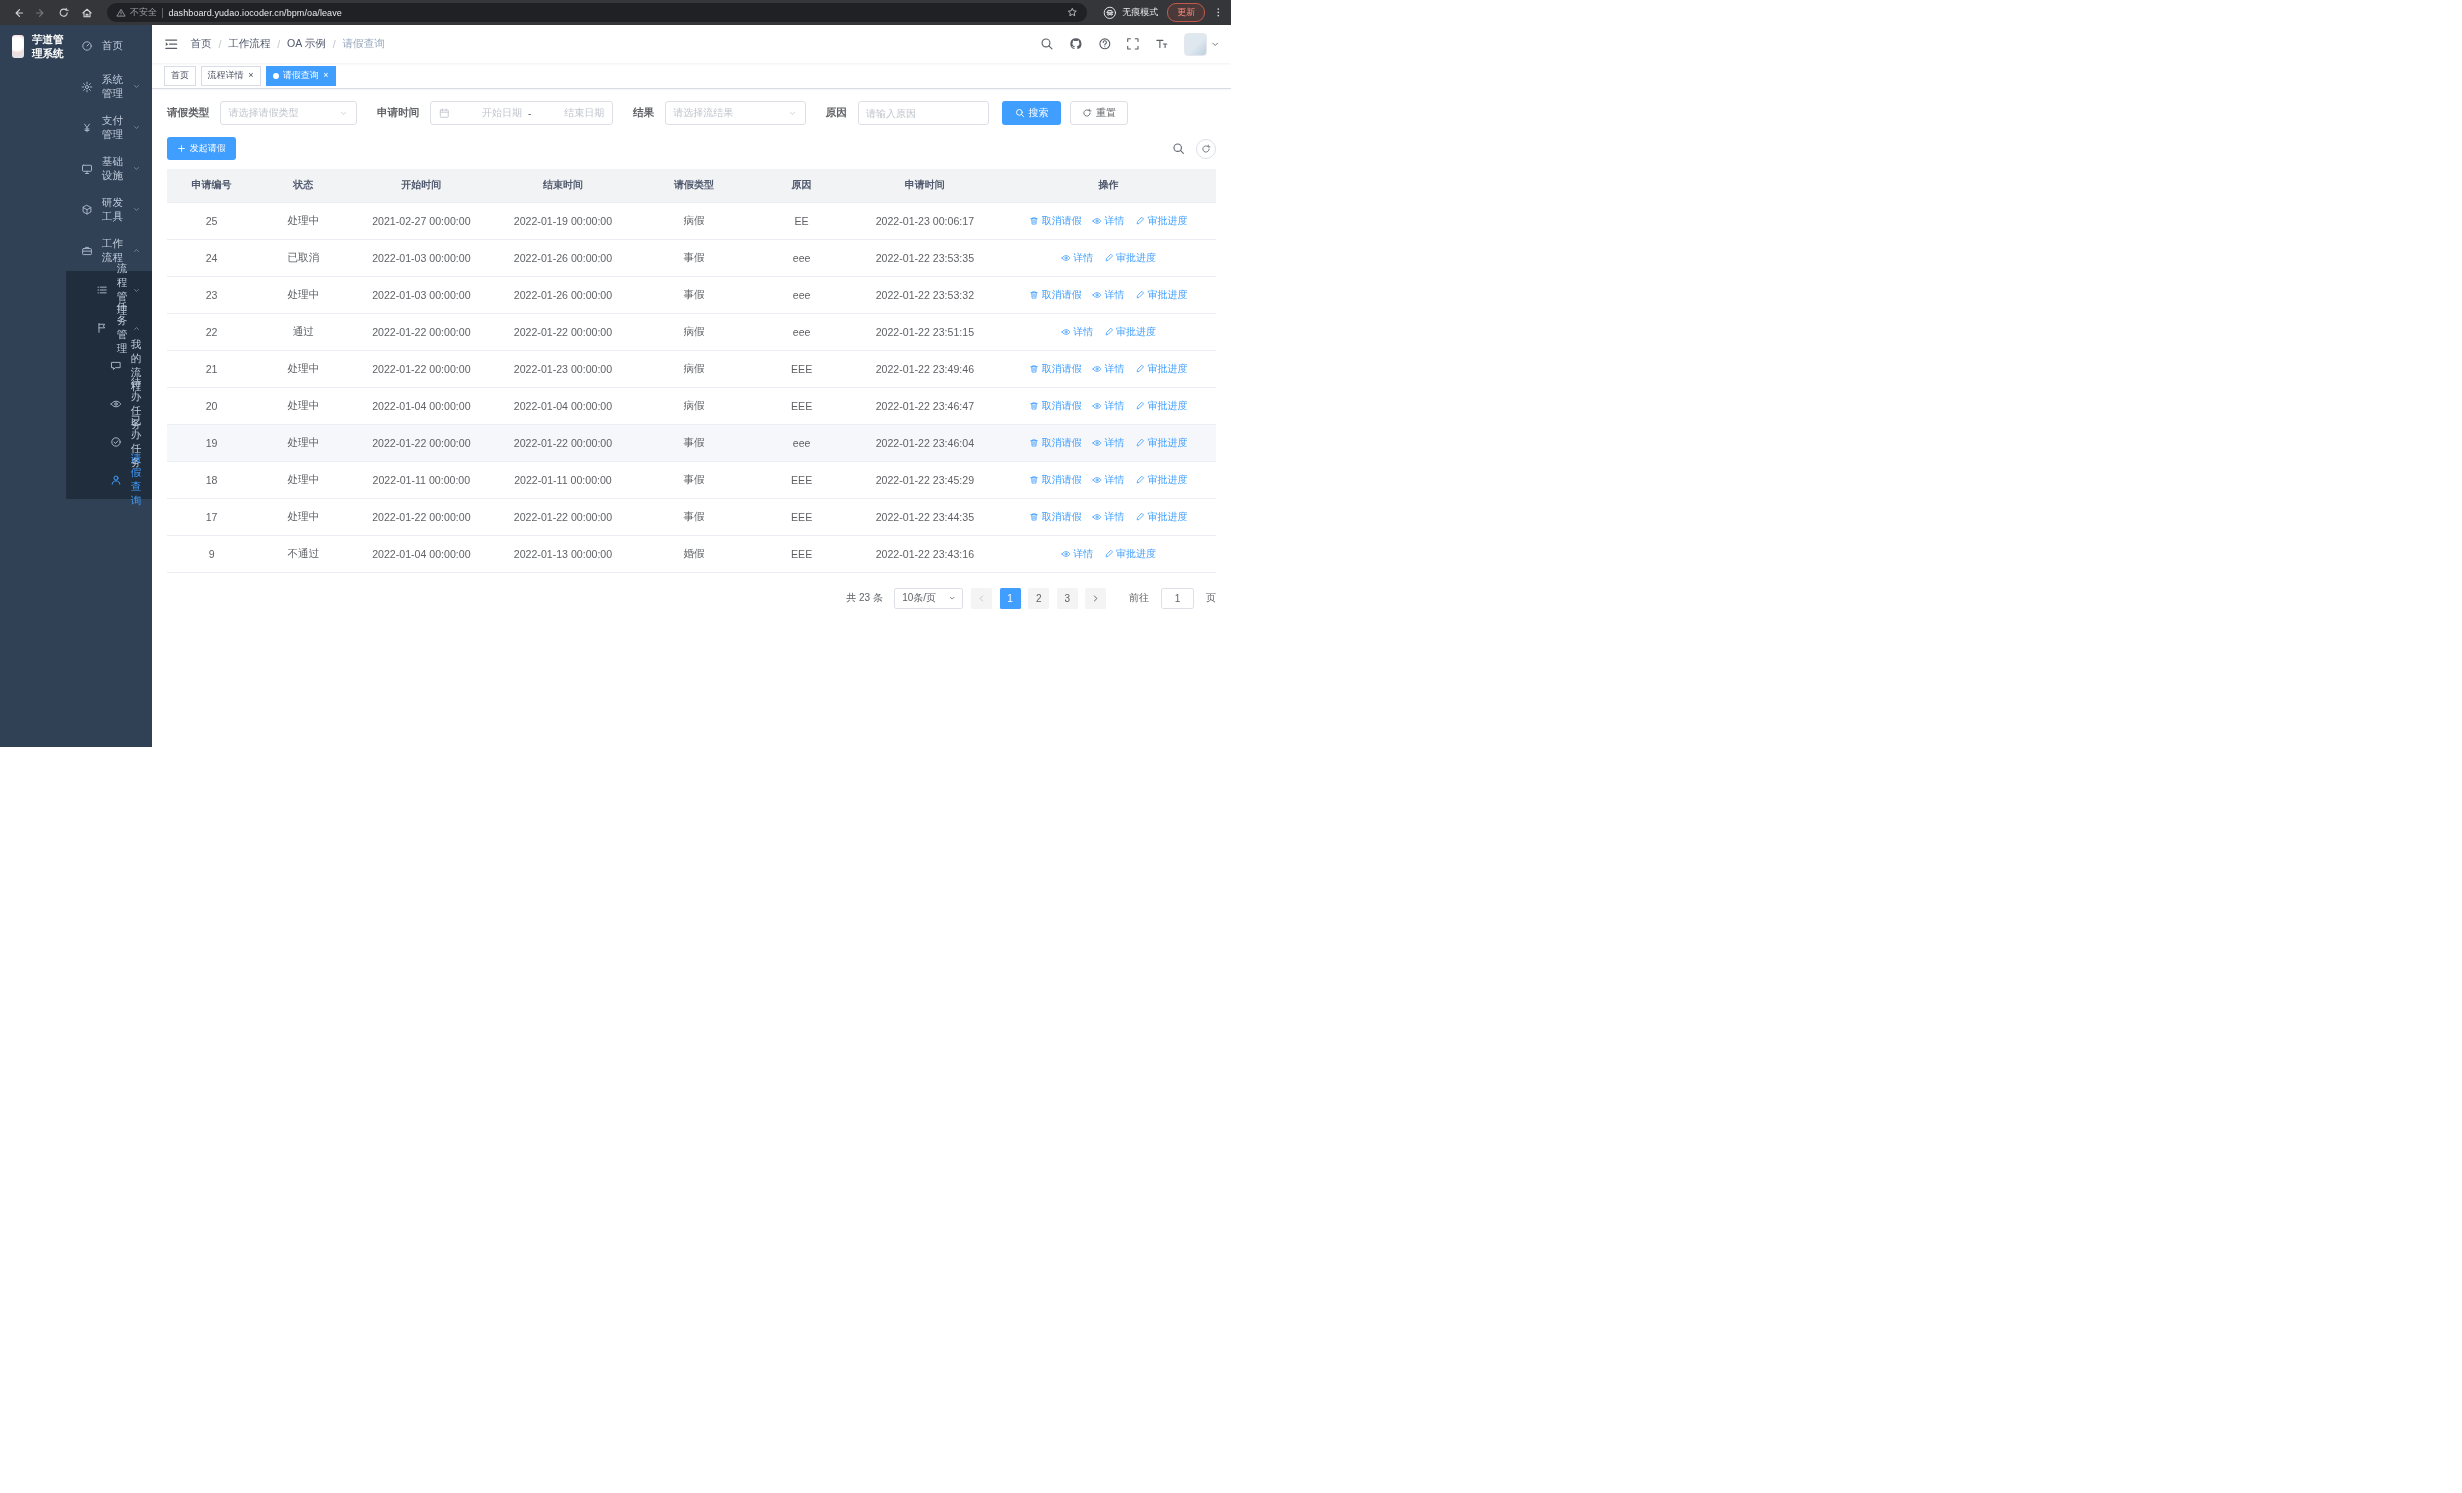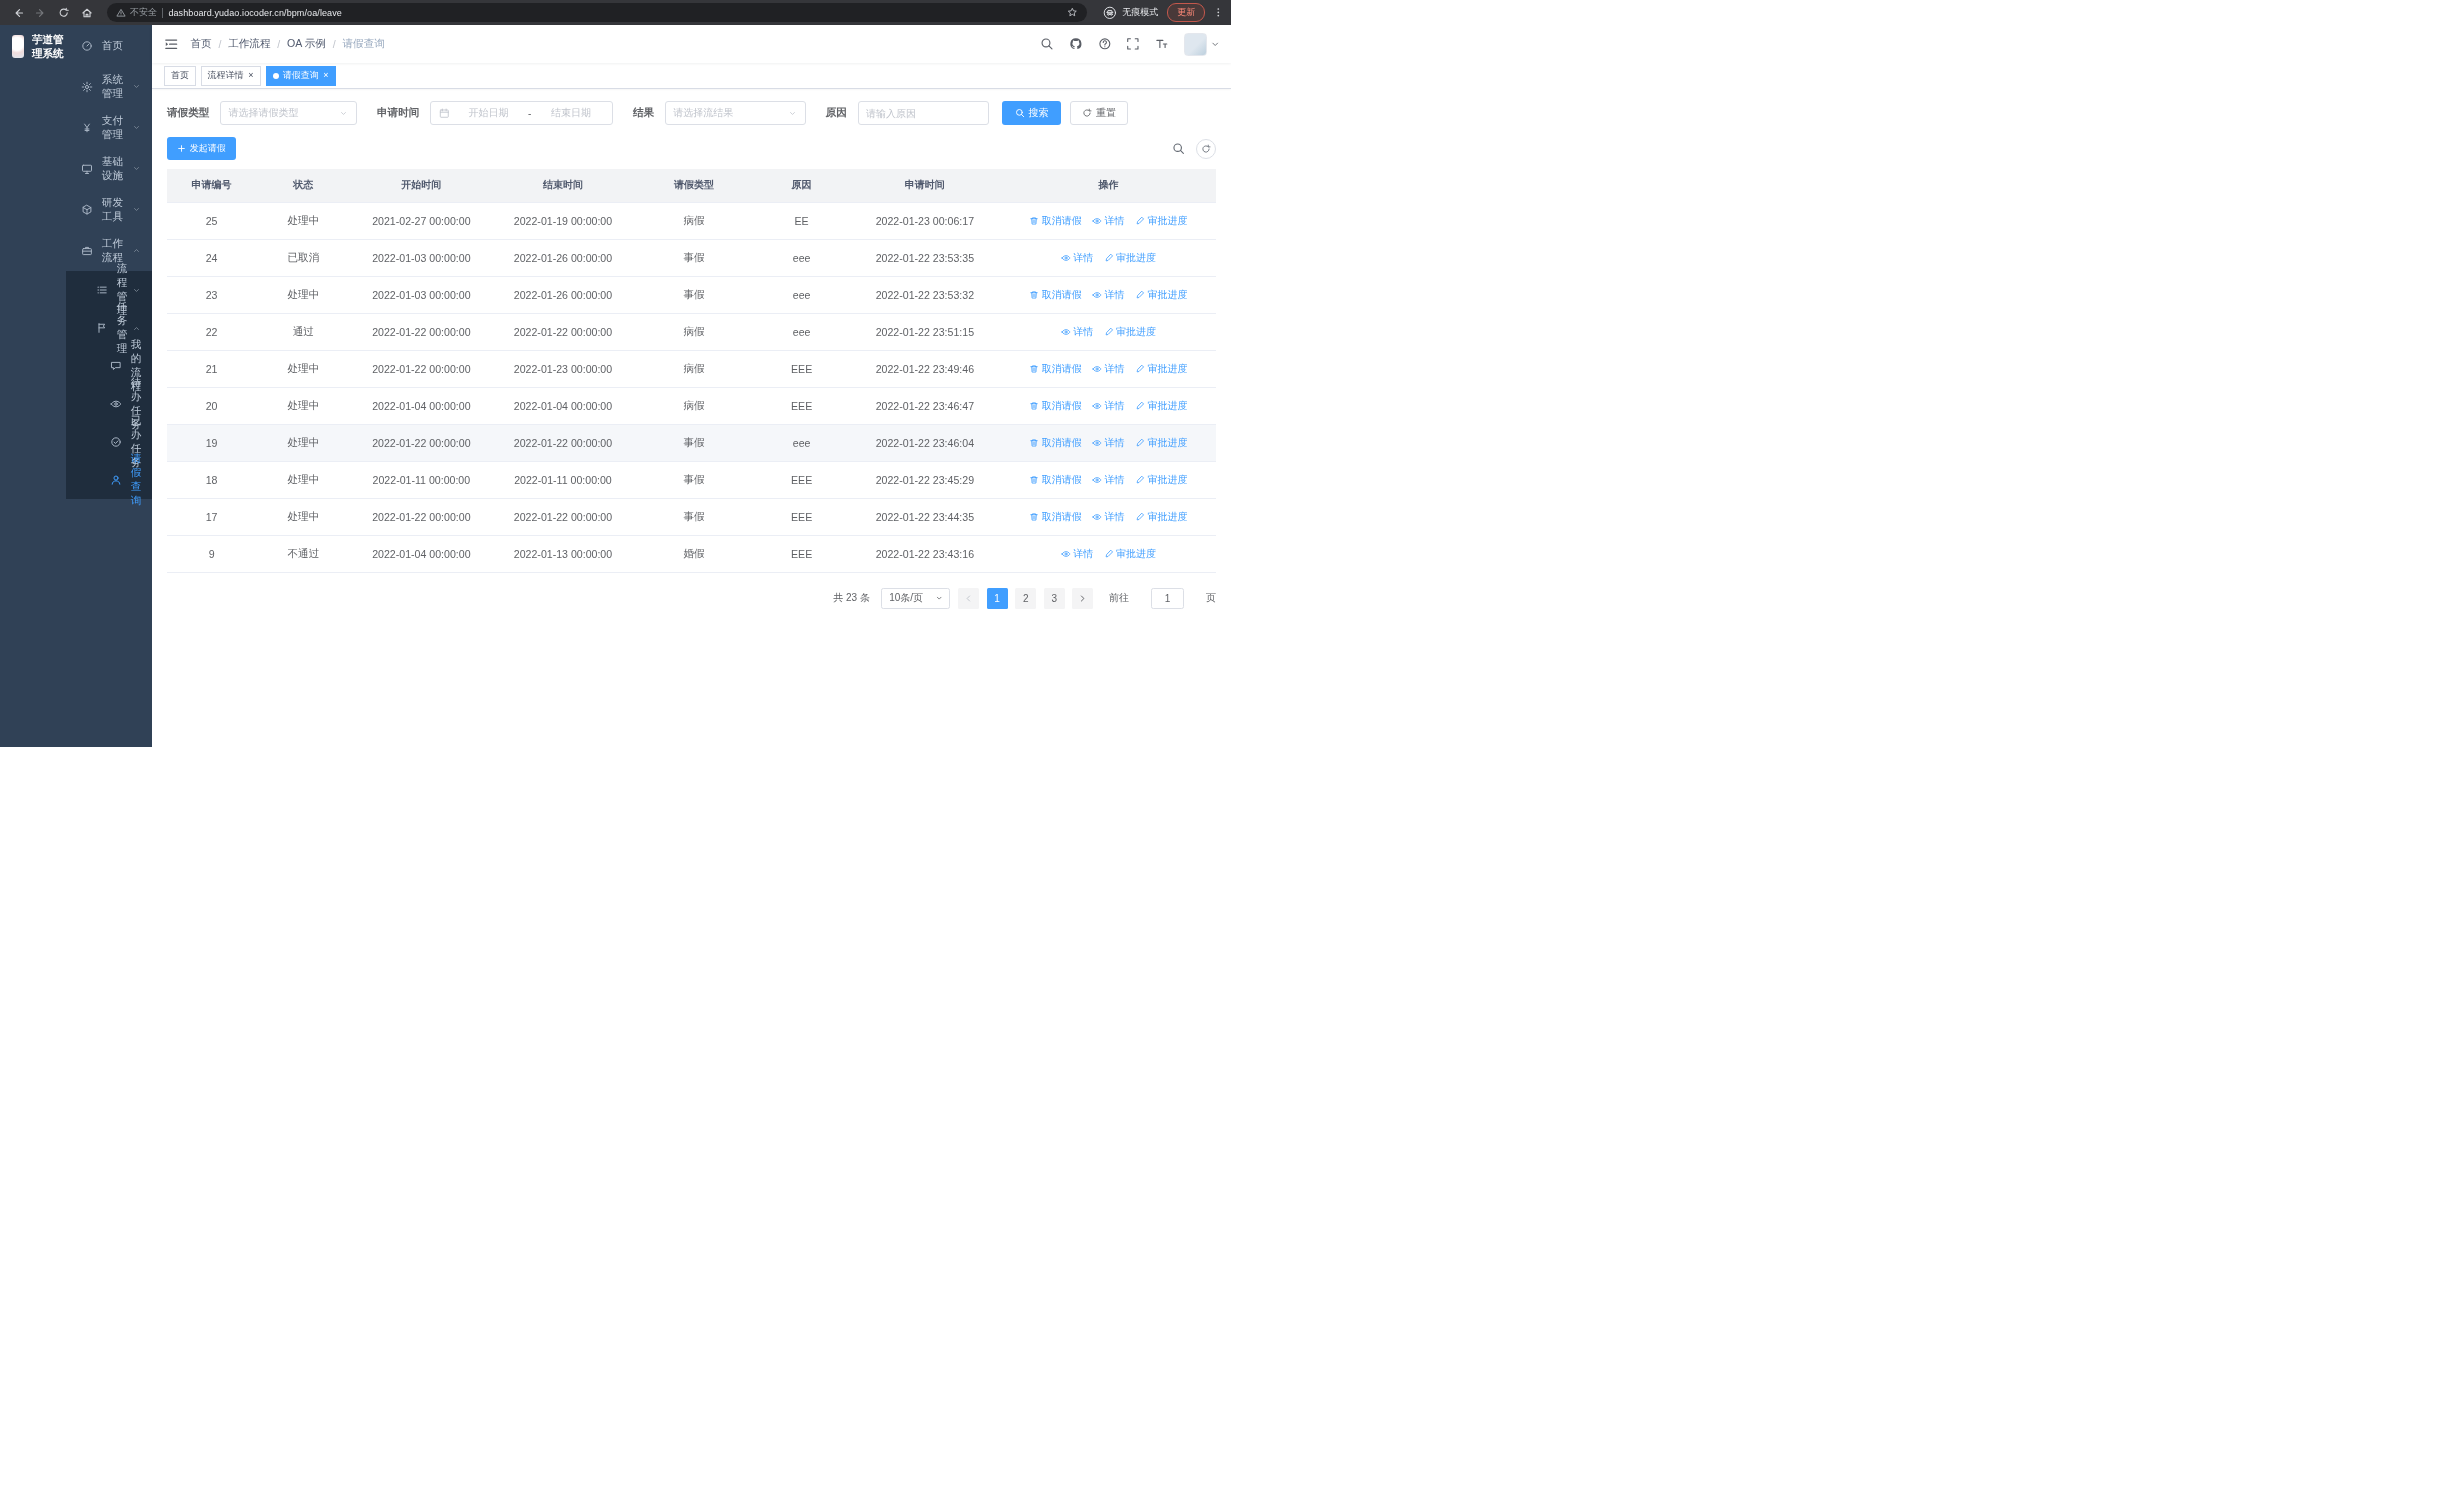--- a/index.html
+++ b/index.html
@@ -64,21 +64,21 @@
   .content { flex:1; padding:12px 15px; overflow:hidden; }
 
   .filter-row { display:flex; align-items:center; flex-wrap:nowrap; }
   .f-group { display:flex; align-items:center; margin-right:20px; }
   .f-label { font-weight:700; color:#606266; margin-right:10.6px; white-space:nowrap; }
   .ctrl { height:24px; border:0.8px solid #dcdfe6; border-radius:3px; background:#fff; display:flex; align-items:center; padding:0 7.6px; font-size:10px; color:#c0c4cc; }
   .sel { justify-content:space-between; cursor:pointer; }
   .sel-type { width:137px; }
   .sel-result { width:141px; }
   .daterange { width:183px; gap:6px; cursor:text; }
-  .daterange .ph { flex:1; text-align:center; }
+  .daterange .ph { flex:1; text-align:right; }
   .daterange .dr-sep { color:#606266; }
   .txt-input { width:131px; }
   .txt-input input { border:none; outline:none; width:100%; font-size:10px; color:#606266; font-family:inherit; background:transparent; }
   .txt-input input::placeholder { color:#c0c4cc; }
   .btn { height:24px; display:inline-flex; align-items:center; gap:3.8px; padding:0 11.4px; border-radius:3px; font-size:10px; cursor:pointer; border:0.8px solid transparent; white-space:nowrap; }
   .btn-primary { background:#409eff; color:#fff; }
   .btn-plain { background:#fff; border-color:#dcdfe6; color:#606266; }
   .btn-reset { margin-left:9px; }
 
   .toolbar-row { display:flex; align-items:center; margin-top:12px; }
@@ -94,21 +94,21 @@
   tbody tr.hl { background:#f5f7fa; }
   .op-link { color:#409eff; font-size:10px; display:inline-flex; align-items:center; gap:2.3px; margin:0 5.3px; cursor:pointer; white-space:nowrap; }
 
   
   .pagination { display:flex; align-items:center; justify-content:flex-end; margin-top:15px; gap:7.6px; font-size:10px; color:#606266; }
   .pg-total { margin-right:3px; }
   .pg-size { height:21px; border:0.8px solid #dcdfe6; border-radius:2.3px; display:flex; align-items:center; gap:12px; padding:0 6px 0 7.6px; cursor:pointer; color:#606266; }
   .pg-btn { min-width:21px; height:21px; padding:0 3px; border-radius:1.5px; background:#f4f4f5; color:#606266; display:inline-flex; align-items:center; justify-content:center; cursor:pointer; font-size:10px; }
   .pg-btn.active { background:#409eff; color:#fff; }
   .pg-btn.dim { color:#c0c4cc; }
-  .pg-goto { display:flex; align-items:center; gap:22px; margin-left:8px; }
+  .pg-goto { display:flex; align-items:center; gap:12px; margin-left:15px; }
   .pg-goto input { width:33px; height:21px; border:0.8px solid #dcdfe6; border-radius:2.3px; text-align:center; font-size:10px; color:#606266; outline:none; font-family:inherit; }
 </style>
 </head>
 <body>
 
 <div class="browser">
   <span class="bnav">
       <svg width="12" height="12" viewBox="0 0 16 16" fill="none" stroke="currentColor" stroke-width="1.6" stroke-linecap="round" stroke-linejoin="round">
         <path d="M10 3.5L5.5 8l4.5 4.5M5.5 8H14"></path>
       </svg>

